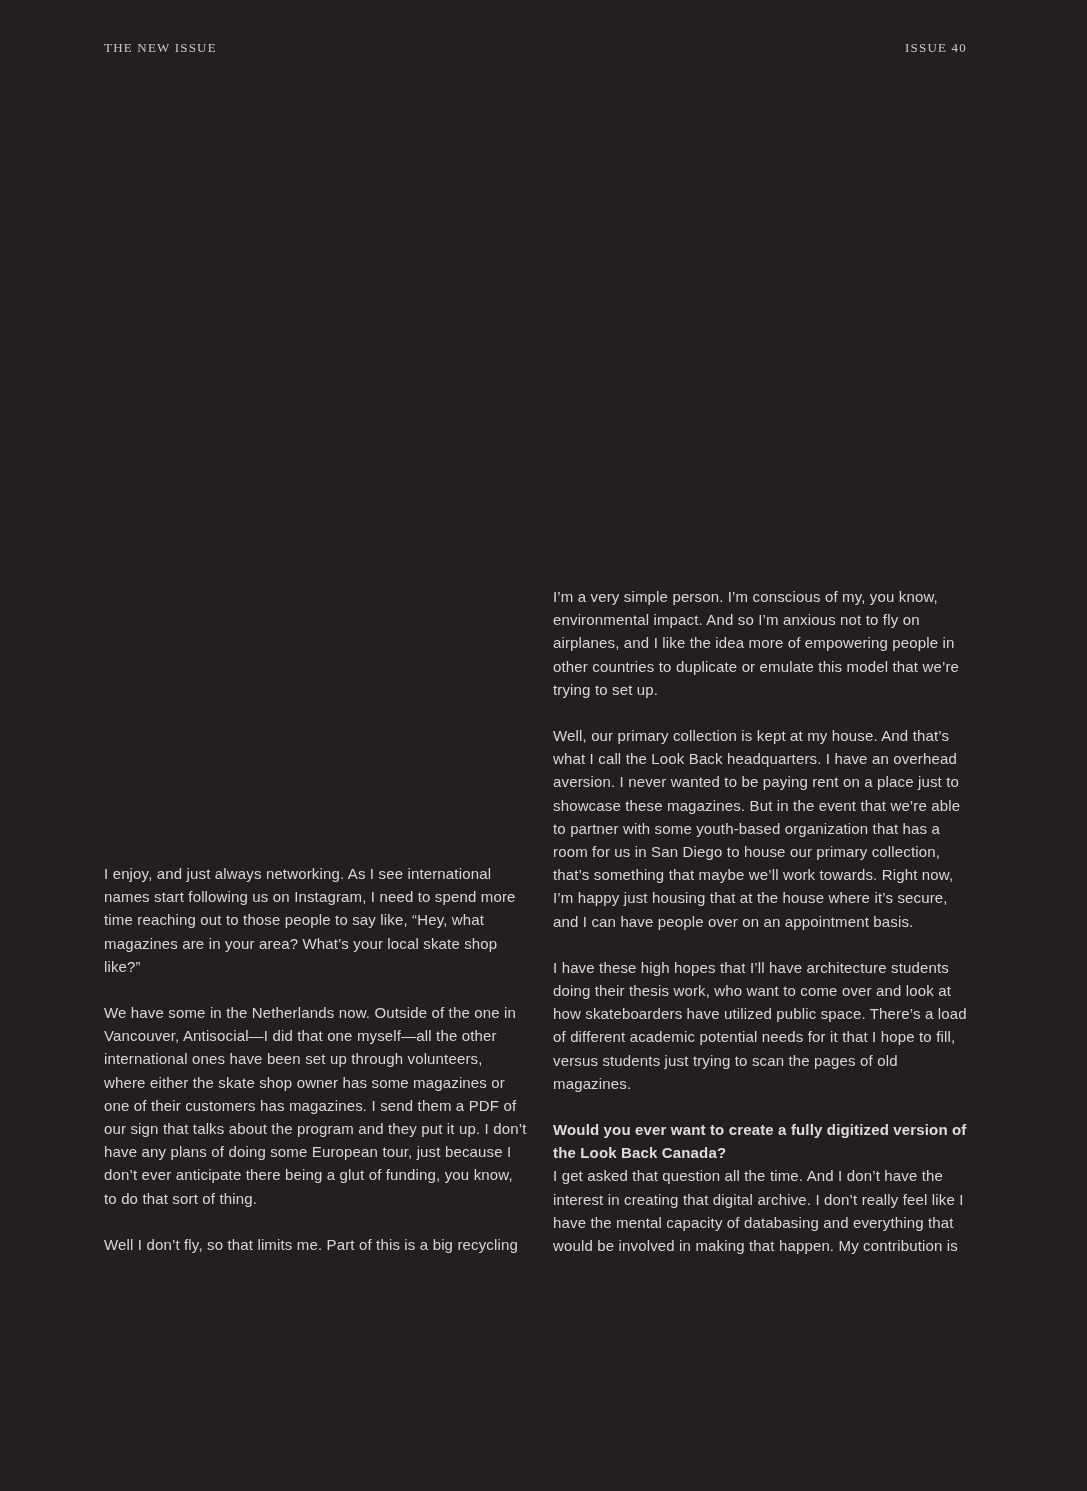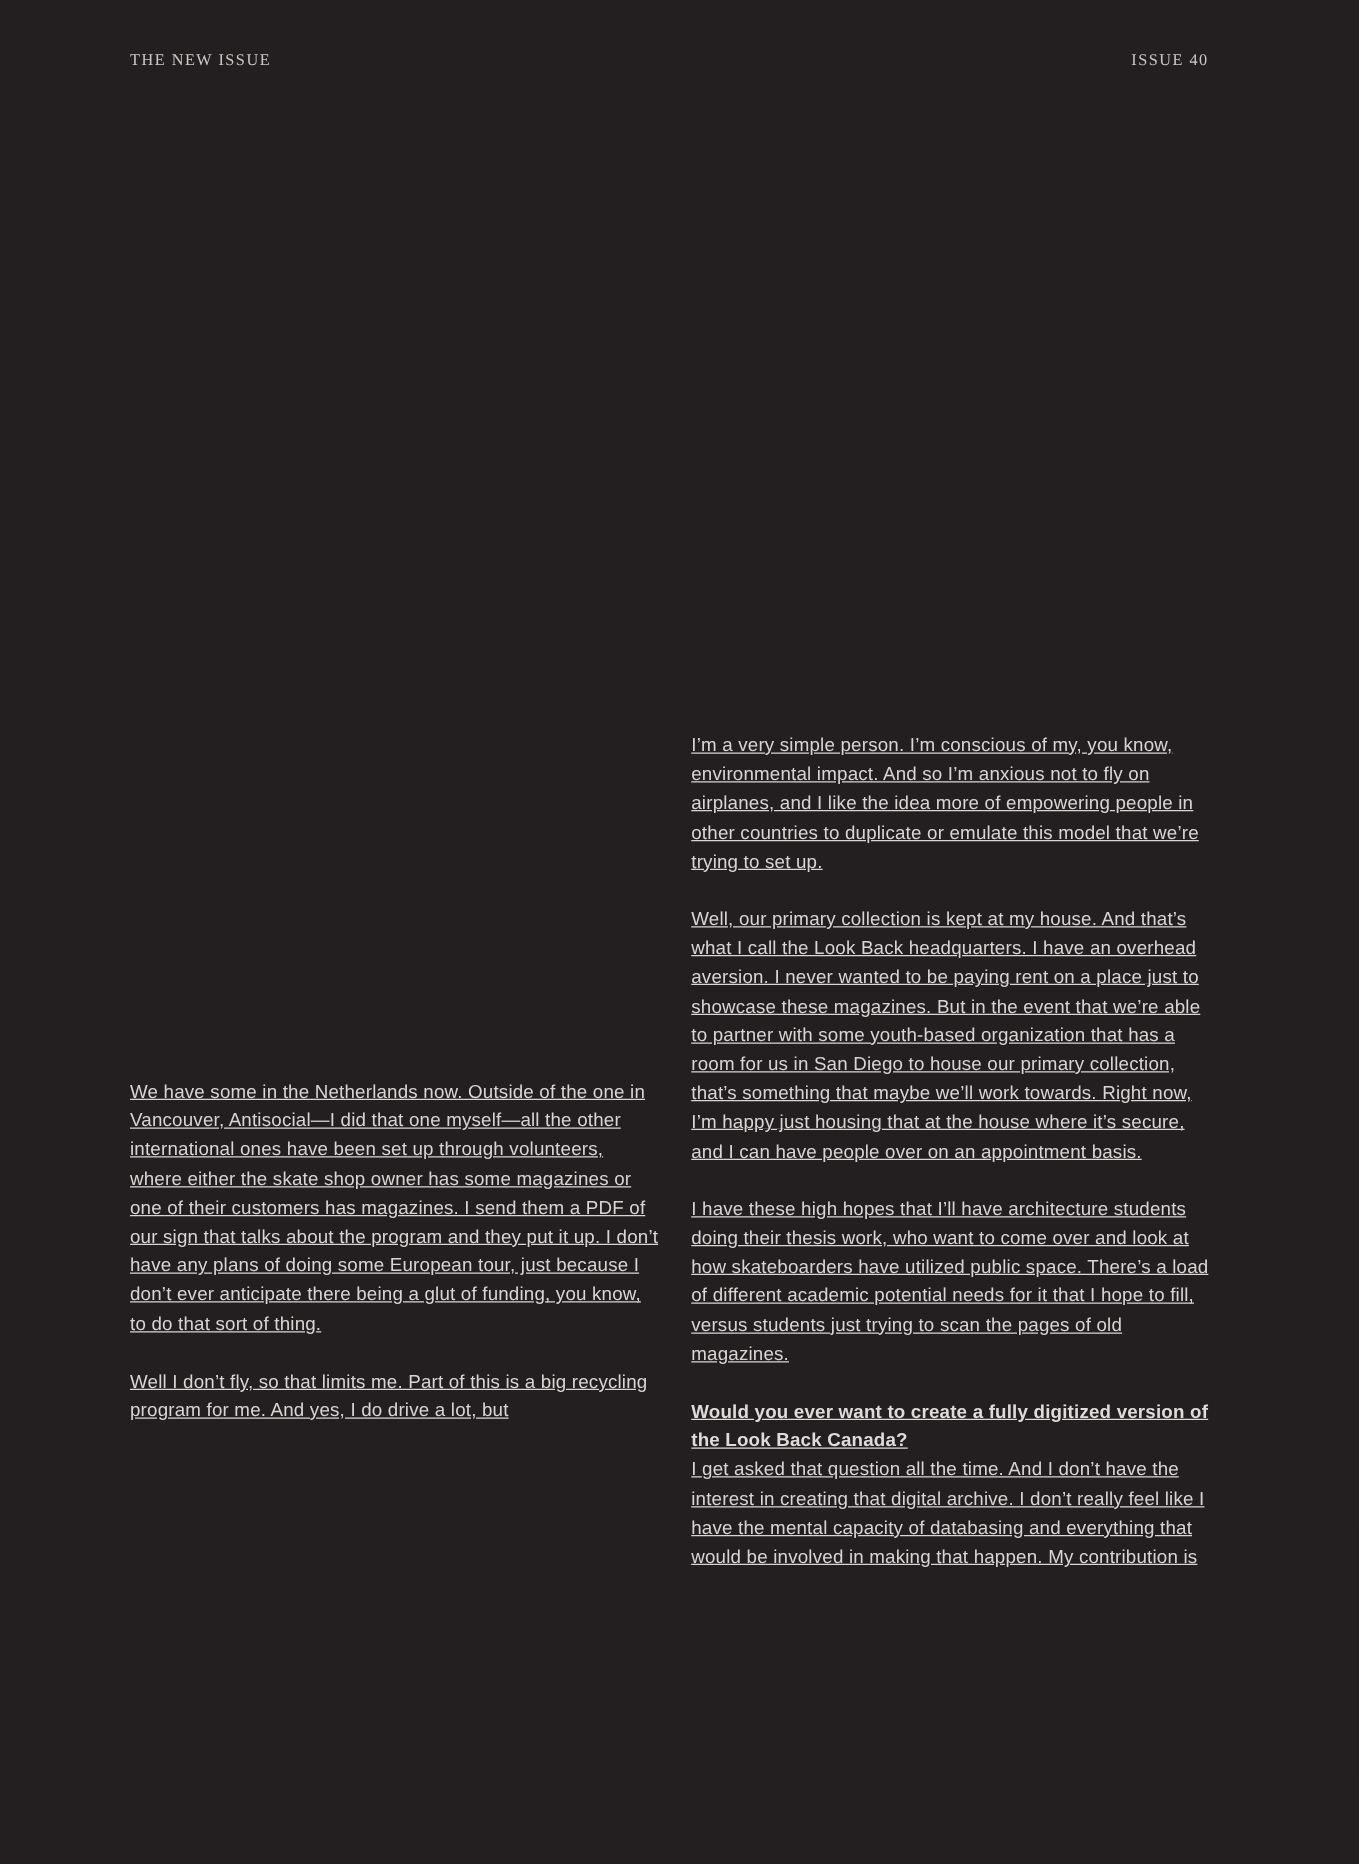--- a/index.html
+++ b/index.html
@@ -29,21 +29,21 @@
   }
   .col {
     position: absolute;
     font-size: 15px;
     line-height: 23.2px;
     letter-spacing: 0.15px;
     color: #d8d6d5;
   }
   .col-left  { left: 104px; top: 862px; width: 424px; }
   .col-right { left: 553px; top: 585px; width: 424px; }
-  .col p { margin: 0 0 23px 0; text-decoration: underline; }
+  .col p { margin: 0 0 23px 0; }
   .col p.question {
     font-weight: bold;
     margin-bottom: 0;
     color: #dedcdb;
   }
   .page-footer {
     position: absolute;
     left: 104px;
     right: 120px;
     top: 1431px;
@@ -60,20 +60,21 @@
 <body>
 
 <div class="page">
 
   <header class="running-head">
     <span>THE NEW ISSUE</span>
     <span>ISSUE 40</span>
   </header>
 
   <section class="col col-left">
+    <p class="answer">I enjoy, and just always networking. As I see international names start following us on Instagram, I need to spend more time reaching out to those people to say like, “Hey, what magazines are in your area? What’s your local skate shop like?”</p>
     <p class="answer">We have some in the Netherlands now. Outside of the one in Vancouver, Antisocial—I did that one myself—all the other international ones have been set up through volunteers, where either the skate shop owner has some magazines or one of their customers has magazines. I send them a PDF of our sign that talks about the program and they put it up. I don’t have any plans of doing some European tour, just because I don’t ever anticipate there being a glut of funding, you know, to do that sort of thing.</p>
     <p class="answer">Well I don’t fly, so that limits me. Part of this is a big recycling program for me. And yes, I do drive a lot, but</p>
   </section>
 
   <section class="col col-right">
     <p class="answer">I’m a very simple person. I’m conscious of my, you know, environmental impact. And so I’m anxious not to fly on airplanes, and I like the idea more of empowering people in other countries to duplicate or emulate this model that we’re trying to set up.</p>
     <p class="answer">Well, our primary collection is kept at my house. And that’s what I call the Look Back headquarters. I have an overhead aversion. I never wanted to be paying rent on a place just to showcase these magazines. But in the event that we’re able to partner with some youth-based organization that has a room for us in San Diego to house our primary collection, that’s something that maybe we’ll work towards. Right now, I’m happy just housing that at the house where it’s secure, and I can have people over on an appointment basis.</p>
     <p class="answer">I have these high hopes that I’ll have architecture students doing their thesis work, who want to come over and look at how skateboarders have utilized public space. There’s a load of different academic potential needs for it that I hope to fill, versus students just trying to scan the pages of old magazines.</p>
     <p class="question">Would you ever want to create a fully digitized version of the Look Back Canada?</p>
     <p class="answer">I get asked that question all the time. And I don’t have the interest in creating that digital archive. I don’t really feel like I have the mental capacity of databasing and everything that would be involved in making that happen. My contribution is that I will have the physical archive for somebody that has the equipment and skill set to come over and do that. My interest is just on the physical archive right now.</p>

